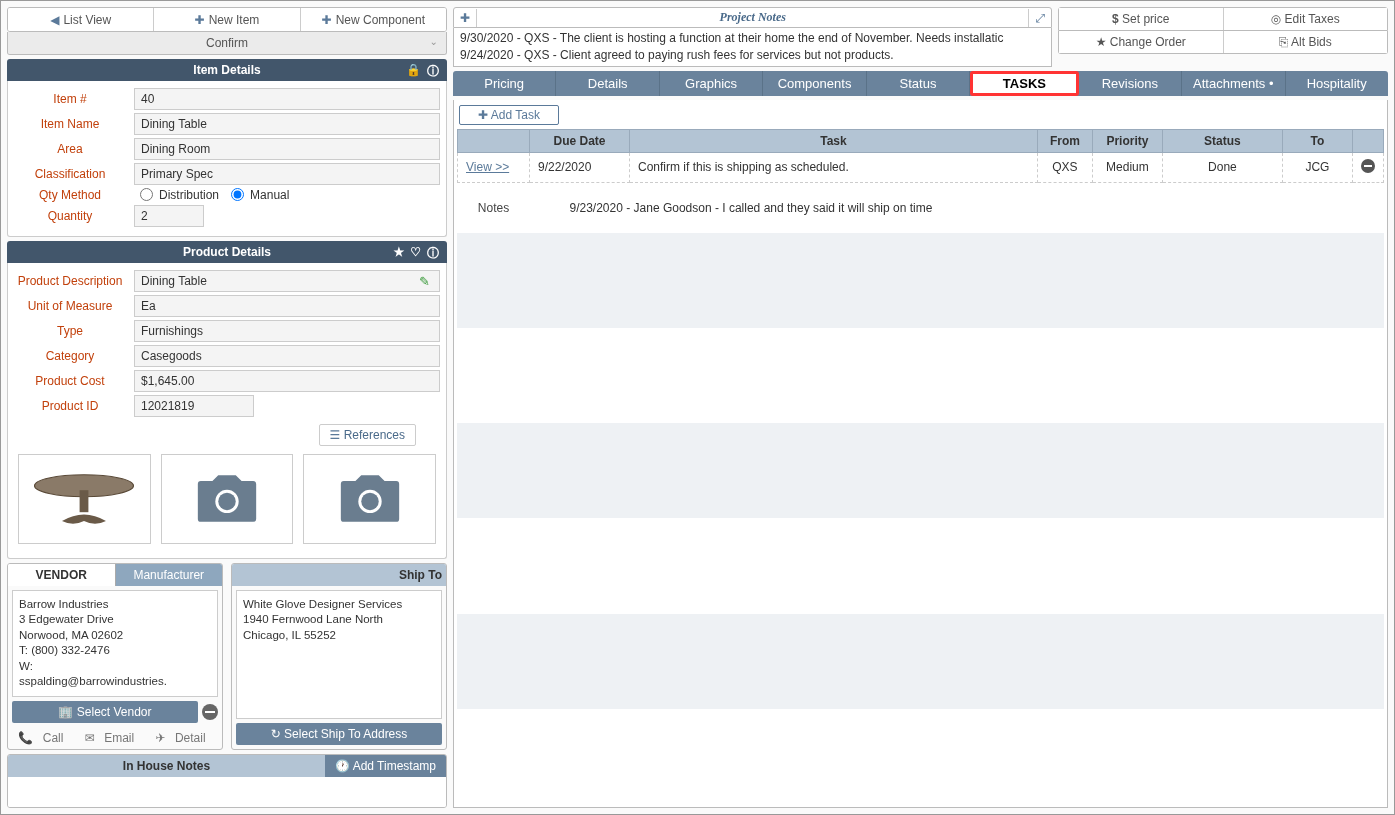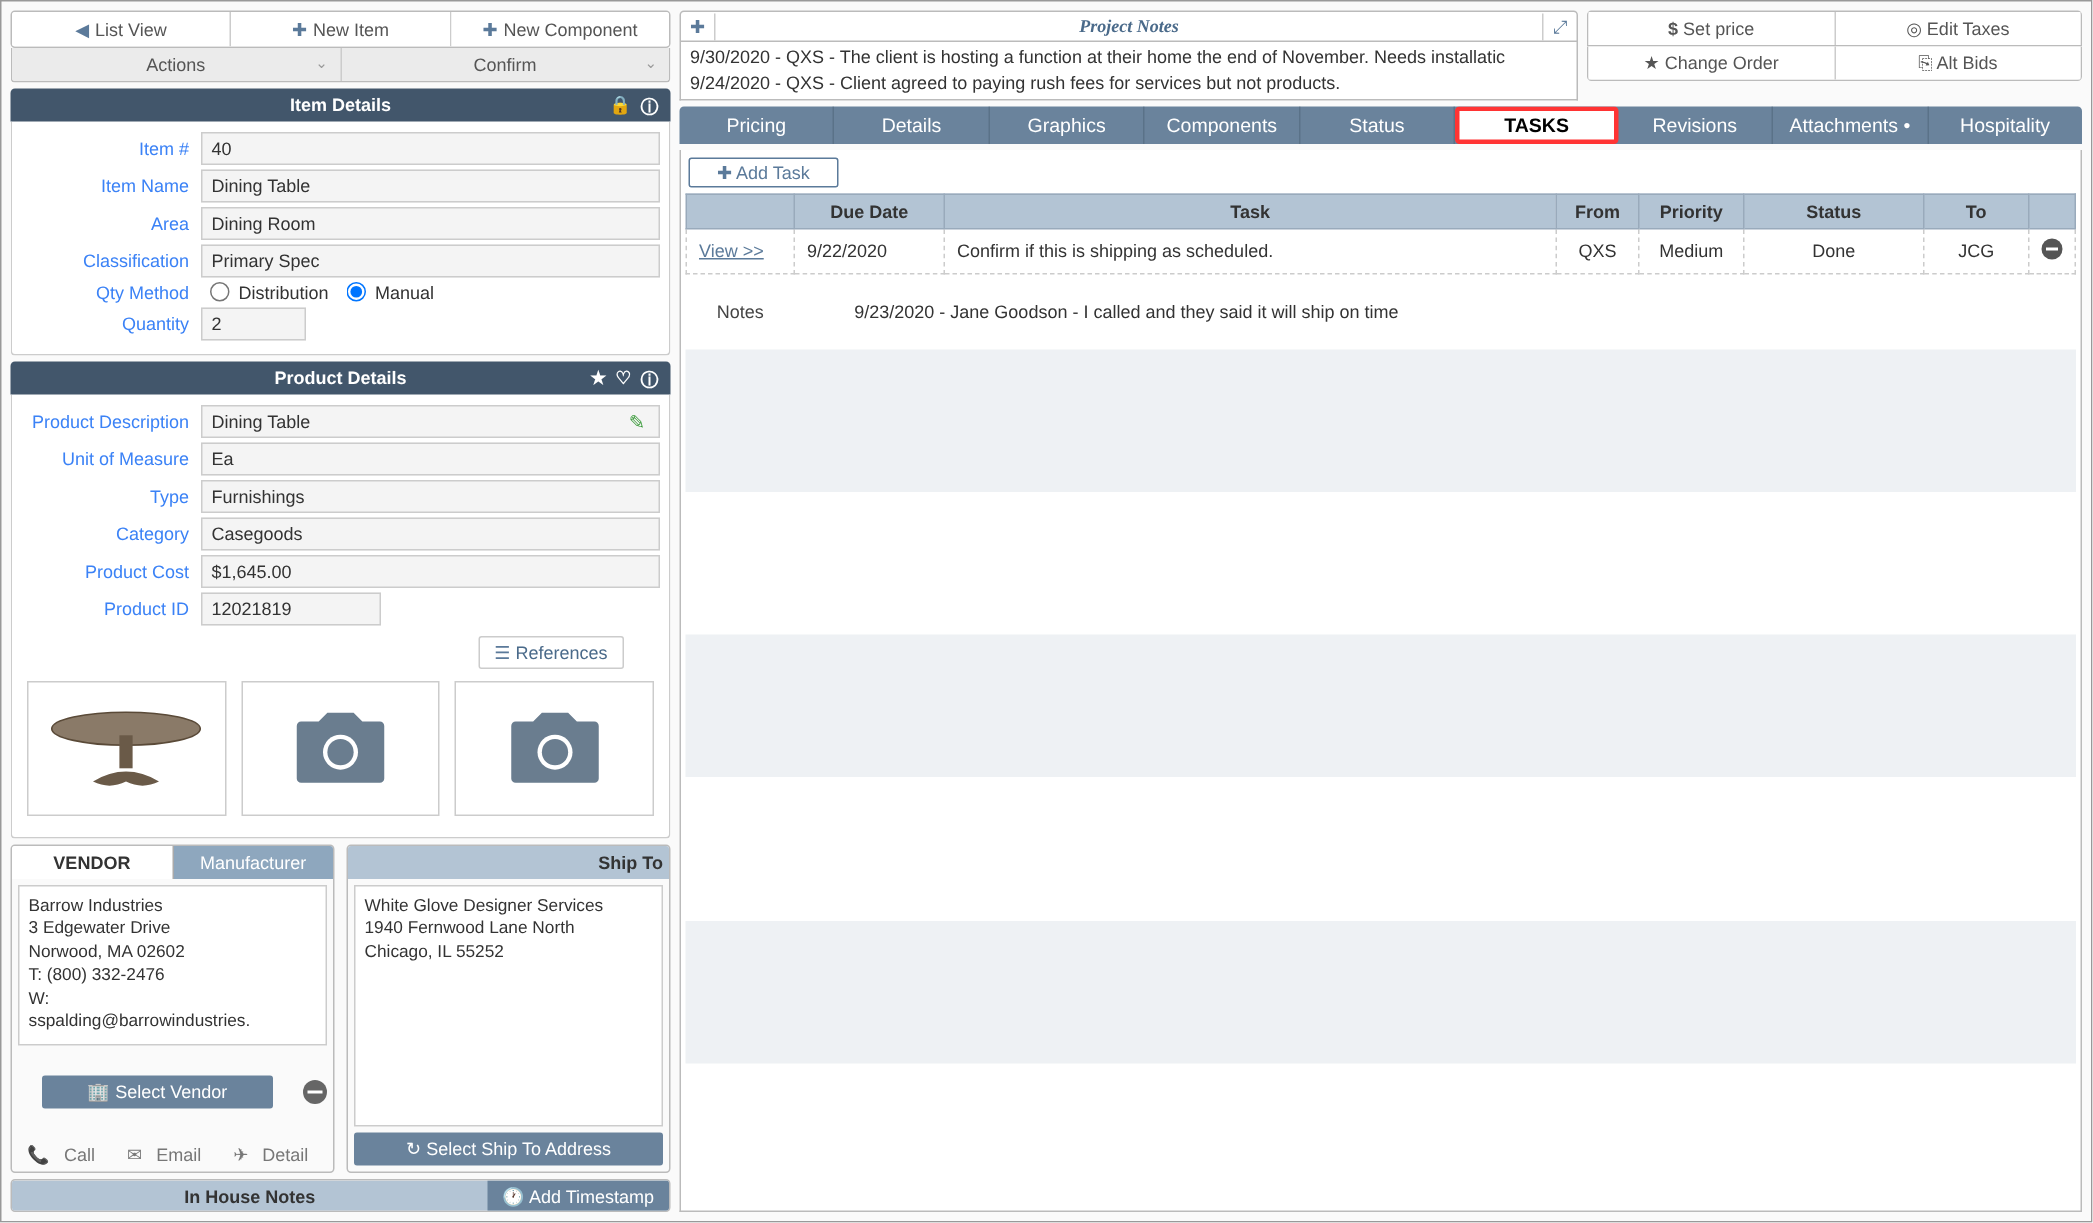--- a/index.html
+++ b/index.html
@@ -22,21 +22,21 @@
 .dropdown-btn::after { content: "⌄"; position: absolute; right: 8px; color: #999; font-size: 10px; }
 
 
 .section-header { background: #42566b; color: #fff; font-weight: bold; text-align: center; padding: 4px 8px; border-radius: 3px 3px 0 0; position: relative; }
 .section-header .hdr-icons { position: absolute; right: 8px; top: 4px; display: flex; gap: 6px; }
 .section-header .hdr-icons span { cursor: pointer; }
 
 
 .form-block { border: 1px solid #ccc; border-top: none; background: #fff; padding: 4px 6px 6px 6px; border-radius: 0 0 3px 3px; }
 .form-row { display: flex; align-items: center; margin: 3px 0; }
-.form-row label { width: 120px; text-align: right; padding-right: 8px; color: #3b82f6; font-size: 12px; }
+.form-row label { width: 120px; text-align: center; padding-right: 8px; color: #c2410c; font-size: 12px; }
 .form-row .val { flex: 1; background: #f4f4f4; border: 1px solid #ccc; padding: 3px 6px; font-size: 12px; color: #333; }
 .form-row .val.narrow { flex: 0 0 70px; }
 .form-row .radio-group { display: flex; align-items: center; gap: 6px; }
 .form-row input[type=radio] { margin-left: 6px; }
 
 .refs-btn { display: inline-block; border: 1px solid #ccc; background: #fff; padding: 3px 10px; cursor: pointer; color: #4a6a8a; border-radius: 2px; margin-top: 4px; }
 .refs-row { text-align: right; padding-right: 24px; }
 
 
 .img-row { display: flex; gap: 10px; padding: 8px 4px; }
@@ -48,21 +48,21 @@
 .two-col { display: flex; gap: 8px; }
 .panel { flex: 1; border: 1px solid #bbb; border-radius: 3px; overflow: hidden; display: flex; flex-direction: column; }
 .tab-row { display: flex; }
 .tab { flex: 1; text-align: center; padding: 4px 6px; background: #8ea7be; color: #fff; cursor: pointer; border-right: 1px solid #aaa; font-size: 12px; }
 .tab.active { background: #fff; color: #333; font-weight: bold; }
 .tab:last-child { border-right: none; }
 .panel-title { background: #b3c4d4; color: #333; font-weight: bold; text-align: right; padding: 4px; }
 .panel-body { padding: 6px; font-size: 11.5px; line-height: 1.35; background: #fff; flex: 1; border: 1px solid #ccc; margin: 4px; }
 .panel-btn { background: #6a839c; color: #fff; text-align: center; padding: 4px; cursor: pointer; margin: 0 4px 4px 4px; border-radius: 2px; font-size: 12px; }
 .panel-btn-row { display: flex; align-items: center; gap: 4px; margin: 0 4px 4px 4px; }
-.panel-btn-row .panel-btn { flex: 1; margin: 16px; }
+.panel-btn-row .panel-btn { flex: 1; margin: 0; }
 .remove-circ { width: 16px; height: 16px; background: #666; border-radius: 50%; position: relative; cursor: pointer; }
 .remove-circ::after { content: ""; position: absolute; left: 3px; right: 3px; top: 7px; height: 2px; background: #fff; }
 .link-row { text-align: center; padding: 4px; color: #777; font-size: 12px; }
 .link-row span { margin: 0 6px; cursor: pointer; }
 
 
 .ihn-wrap { border: 1px solid #bbb; border-radius: 3px; overflow: hidden; display: flex; flex-direction: column; }
 .ihn-head { display: flex; background: #b3c4d4; }
 .ihn-title { flex: 1; text-align: center; font-weight: bold; padding: 4px; color: #333; }
 .ihn-ts { background: #6a839c; color: #fff; padding: 4px 10px; cursor: pointer; font-size: 12px; }
@@ -122,21 +122,20 @@
           <span class="ico">◀</span><span>List View</span>
         </div>
         <div class="toolbar-btn">
           <span class="ico">✚</span><span>New Item</span>
         </div>
         <div class="toolbar-btn">
           <span class="ico">✚</span><span>New Component</span>
         </div>
       </div>
       <div class="dropdown-row">
-        <div class="dropdown-btn"><span>Actions</span></div>
         <div class="dropdown-btn"><span>Confirm</span></div>
       </div>
     </div>
 
     <div>
       <div class="section-header">
         <span>Item Details</span>
         <div class="hdr-icons">
           <span>🔒</span>
           <span>ⓘ</span>

